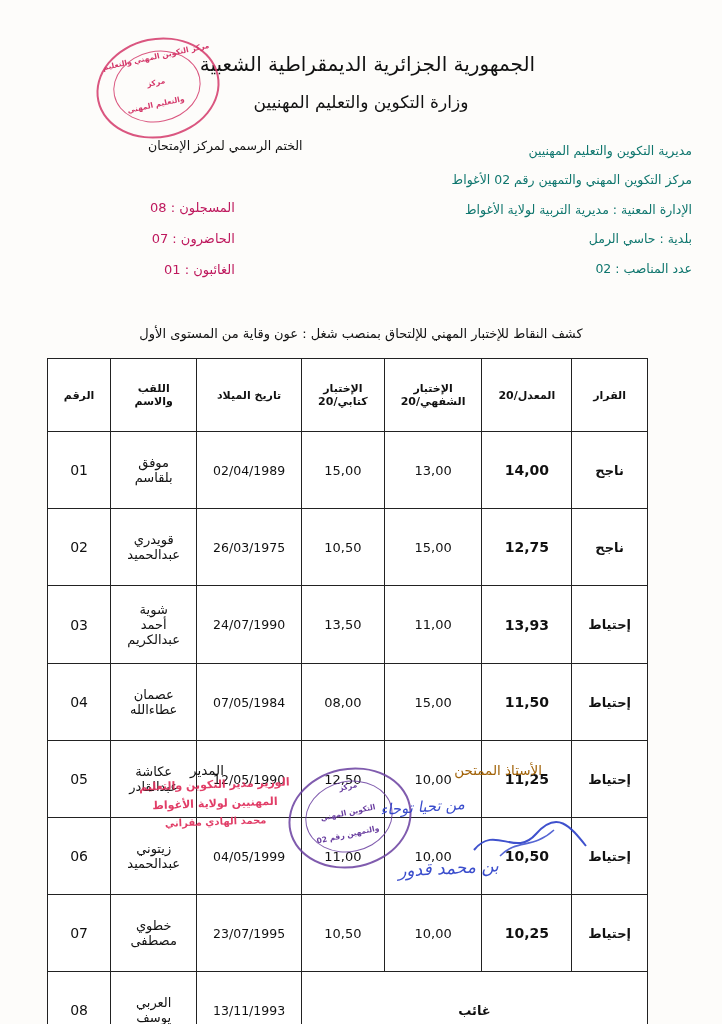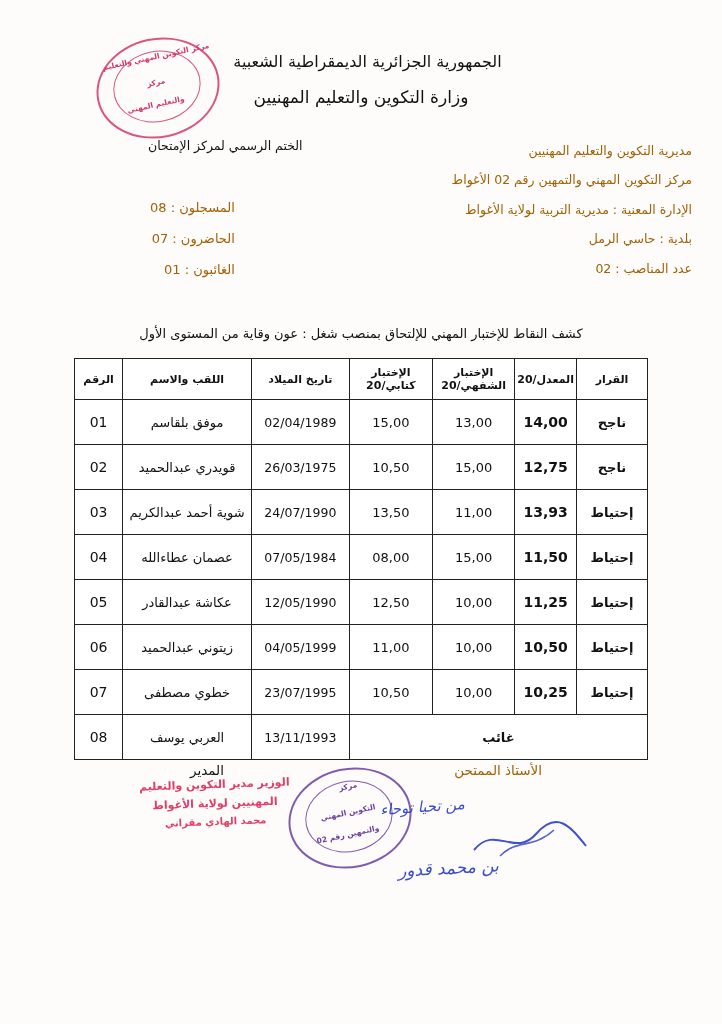--- a/index.html
+++ b/index.html
@@ -20,21 +20,21 @@
     inset: 0;
     background: #fdfcfa;
   }
 
   
   .head-block {
     text-align: center;
     padding-top: 52px;
   }
   .head-line1 {
-    font-size: 16px;
+    font-size: 20px;
     font-weight: 400;
     letter-spacing: 0;
     color: #111;
     padding-left: 13px;
   }
   .head-line2 {
     font-size: 17px;
     margin-top: 16px;
     color: #111;
   }
@@ -90,32 +90,32 @@
   }
 
   
   .info-right {
     position: absolute;
     right: 30px;
     top: 136px;
     text-align: right;
     font-size: 12.5px;
     line-height: 2.35;
-    color: #a16207;
+    color: #0f766e;
   }
   .info-right div { white-space: nowrap; }
 
   .info-left {
     position: absolute;
     left: 150px;
     top: 192px;
     text-align: right;
     font-size: 13px;
     line-height: 2.4;
-    color: #a16207;
+    color: #be185d;
   }
   .info-left .lbl { display: inline-block; }
 
   
   .subtitle {
     position: absolute;
     top: 326px;
     right: 0;
     left: 0;
     text-align: center;
@@ -134,21 +134,21 @@
     width: 574px;
     border-collapse: collapse;
     font-size: 12.5px;
     background: #fff;
   }
   table.results th,
   table.results td {
     border: 1.2px solid #222;
     text-align: center;
     vertical-align: middle;
-    padding: 0;
+    padding: 16px;
     height: 44px;
   }
   table.results thead th {
     height: 40px;
     font-weight: bold;
     font-size: 11px;
     color: #111;
   }
   th.c-num   { width: 52px; font-size: 12.5px; }
   th.c-name  { width: 150px; font-size: 12.5px; }

